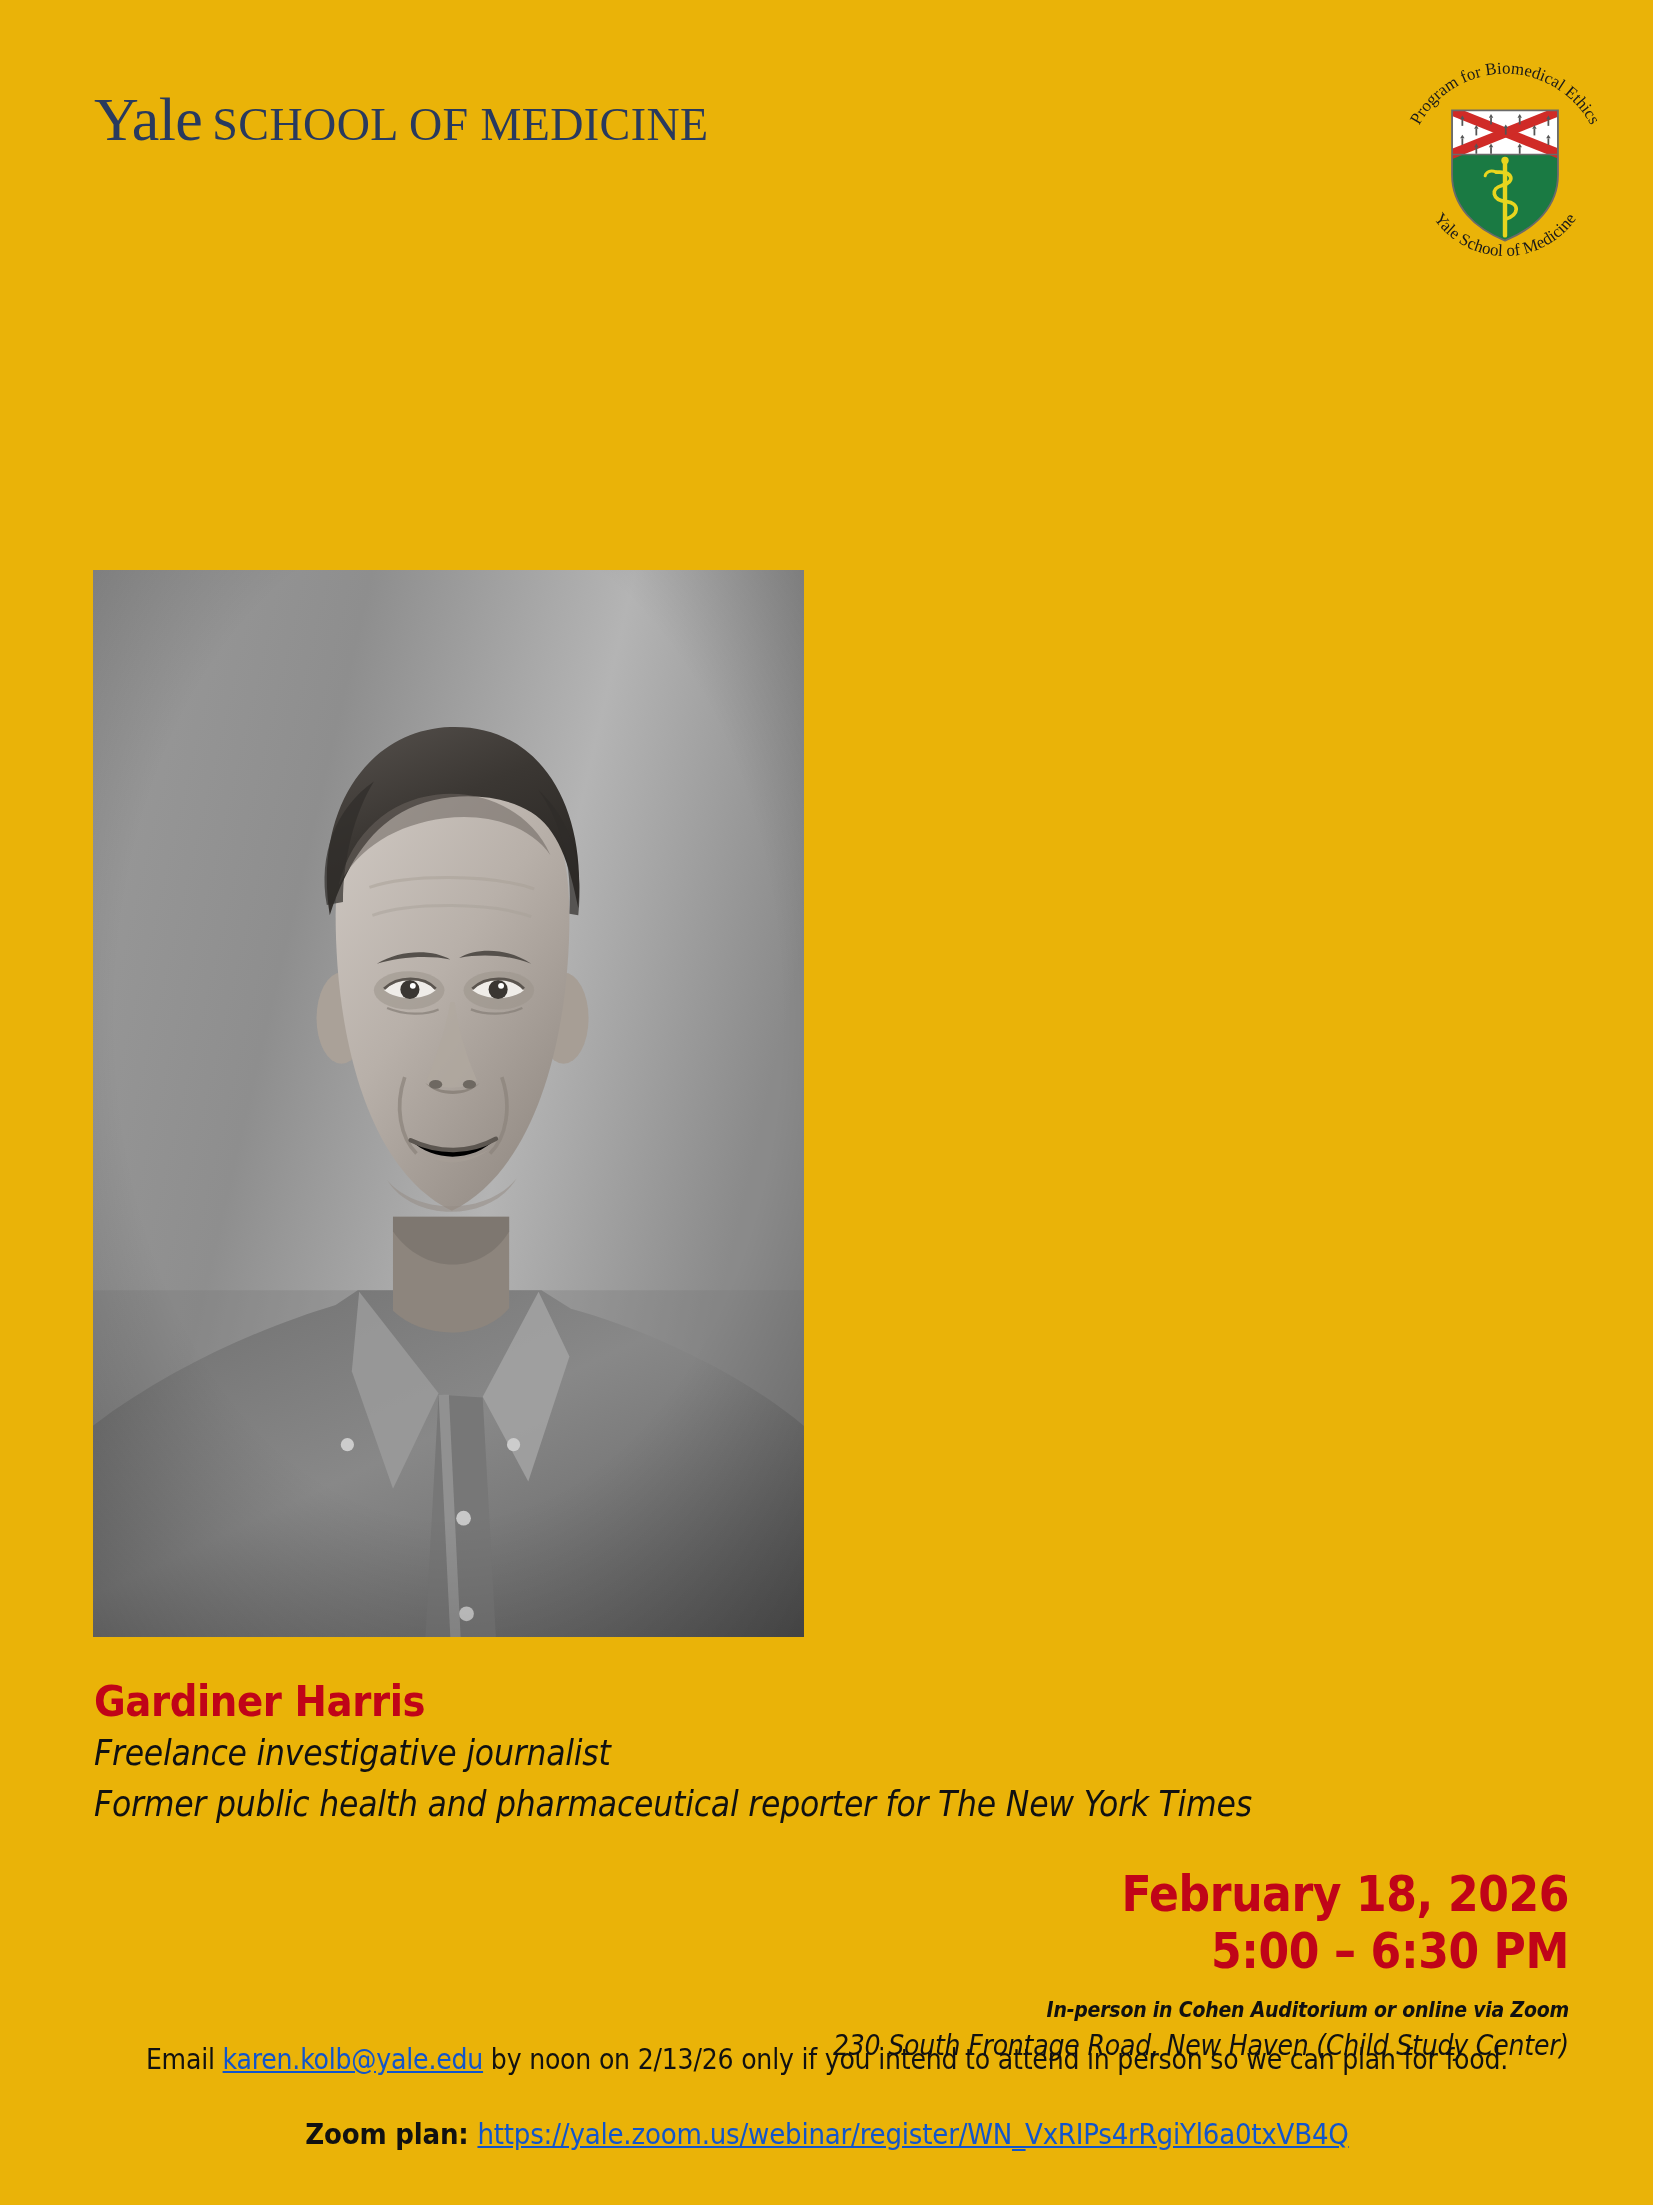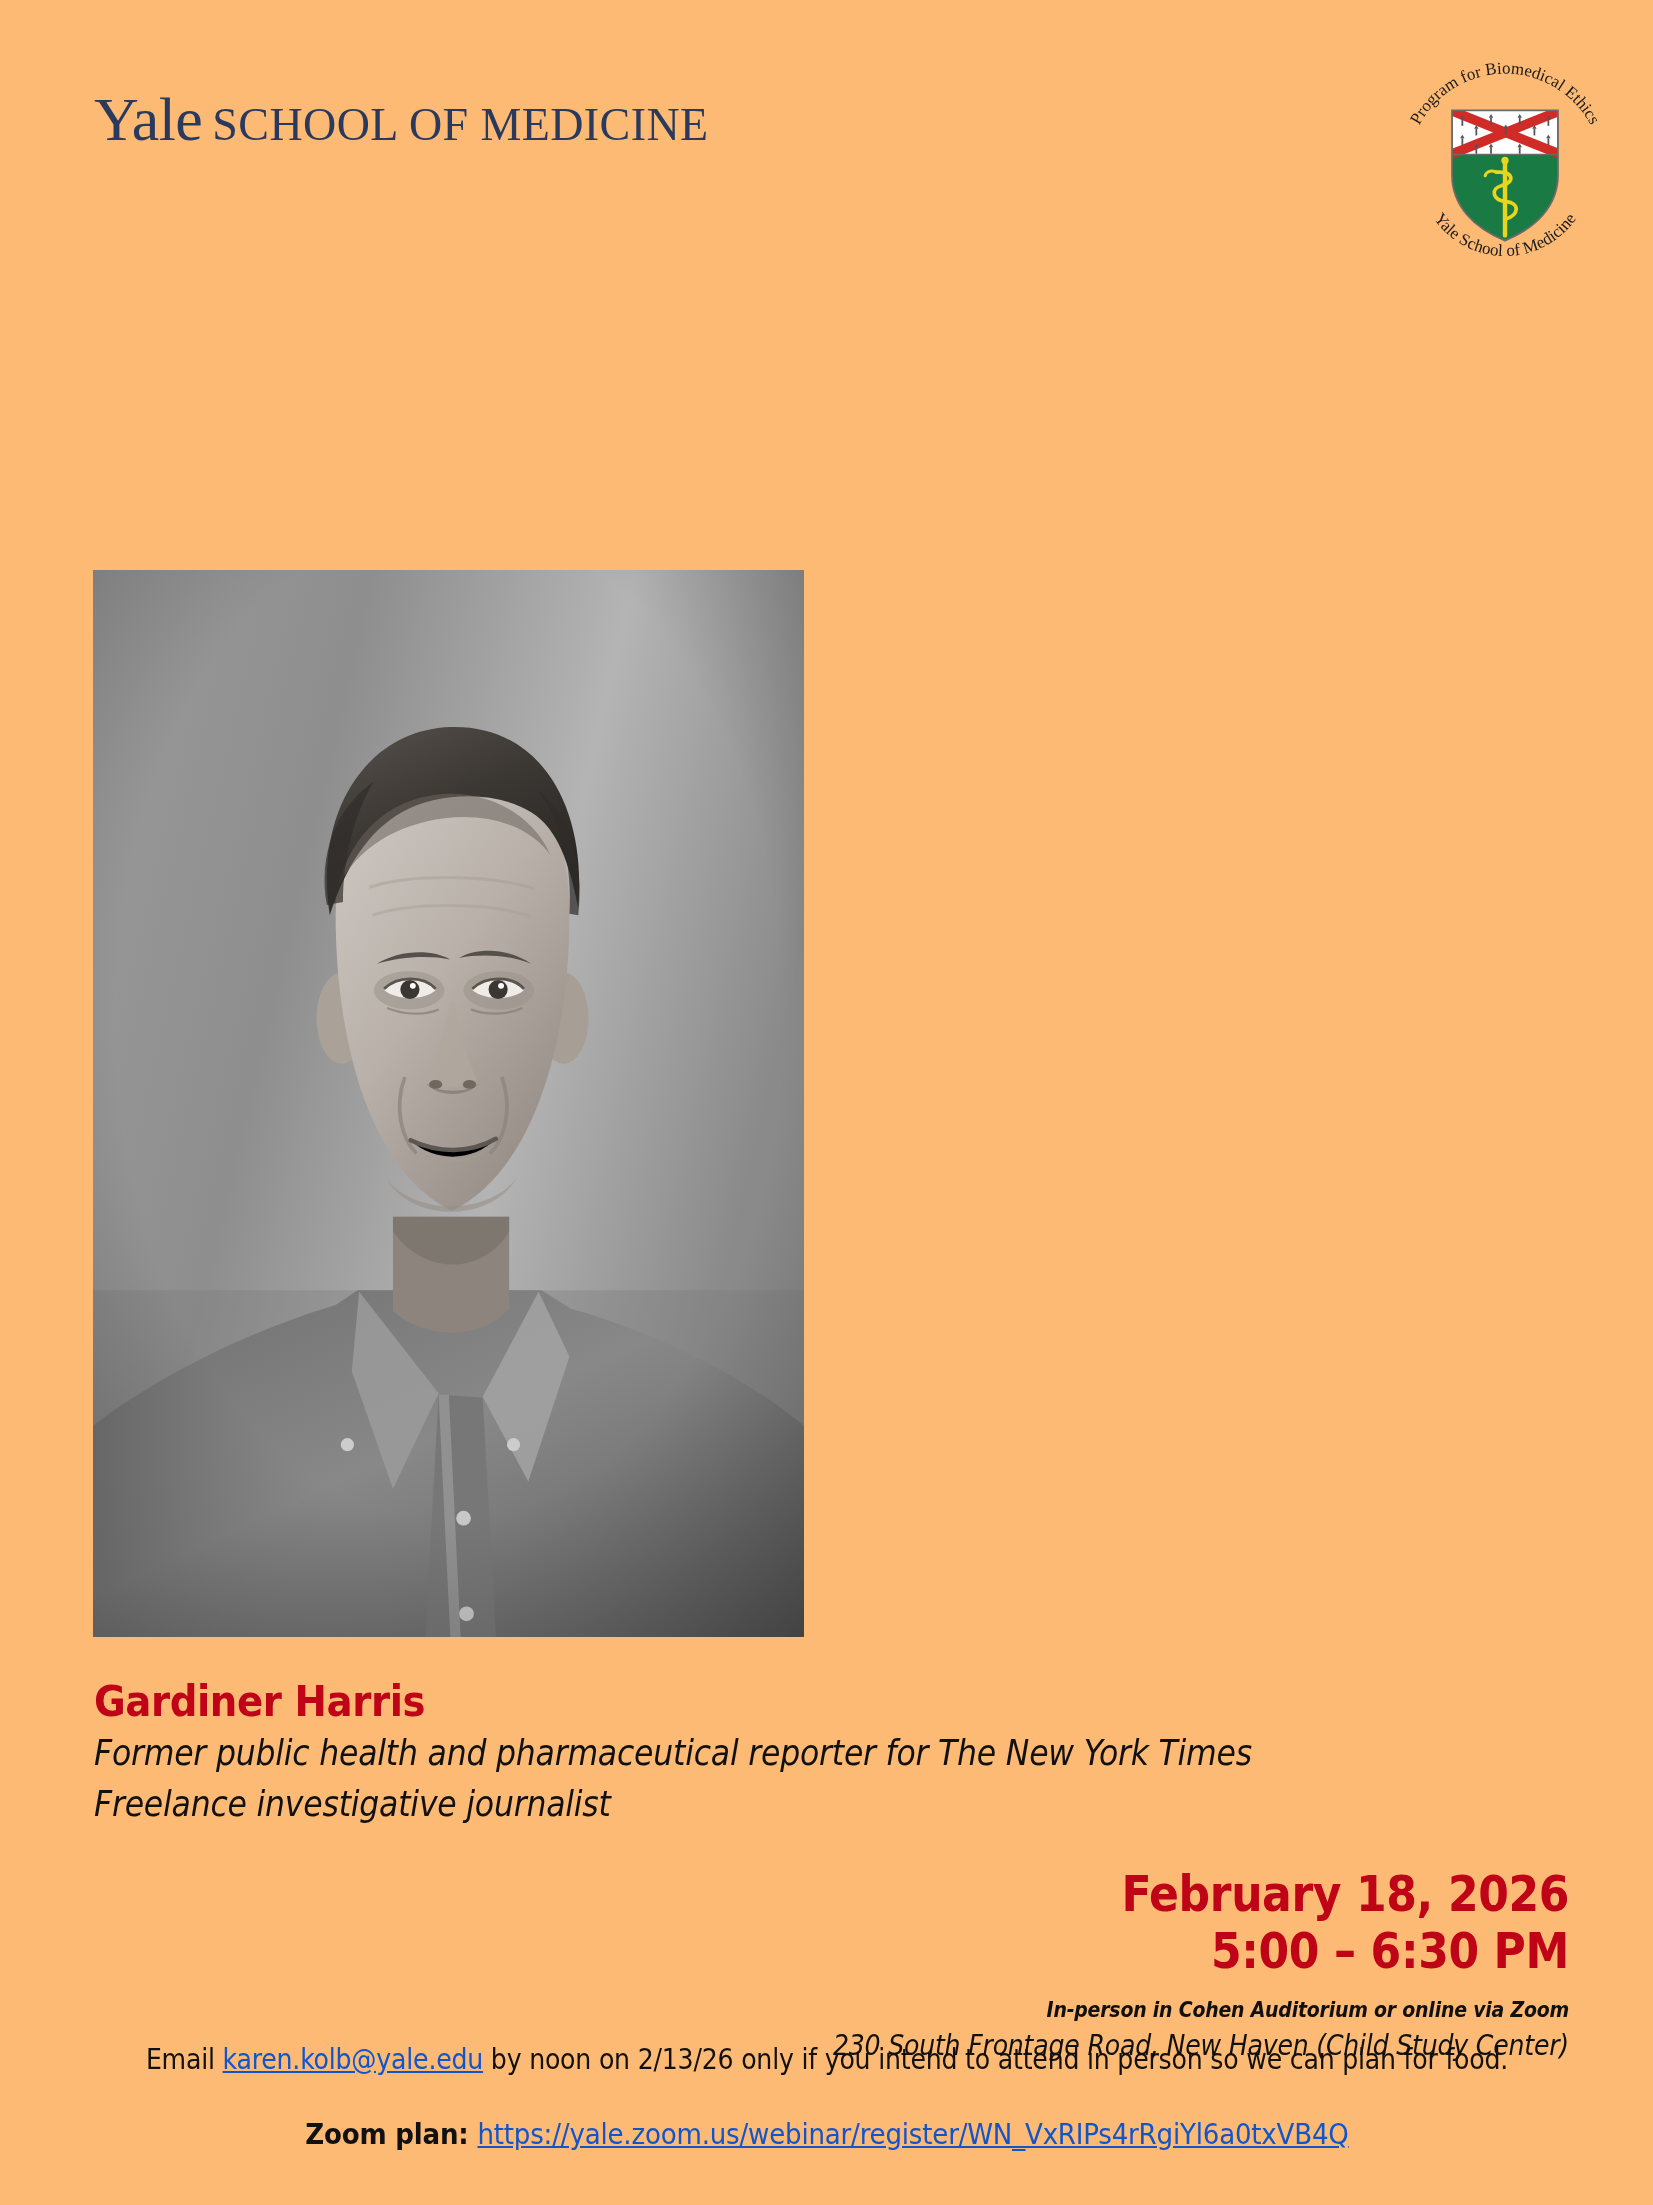--- a/index.html
+++ b/index.html
@@ -13,21 +13,21 @@
     font-family: "Liberation Sans", sans-serif;
     color: #000000;
     position: relative;
     overflow: hidden;
   }
 
   .poster {
     position: relative;
     width: 1654px;
     height: 2205px;
-    background: #fdba74;
+    background: #eab308;
   }
 
   
   .yale-wordmark {
     position: absolute;
     left: 94px;
     top: 88px;
     white-space: nowrap;
     font-family: "Liberation Serif", serif;
     color: #293A5E;
@@ -418,22 +418,22 @@
 
       <path d="M 376,432 C 430,414 540,414 600,434" fill="none" stroke="#a79f96" stroke-width="4" opacity="0.5"></path>
       <path d="M 380,470 C 432,452 542,452 596,472" fill="none" stroke="#a79f96" stroke-width="4" opacity="0.45"></path>
 
       <rect width="967" height="1452" fill="url(#vign)"></rect>
     </svg>
   </div>
 
   <div class="speaker-block">
     <div class="speaker-name">Gardiner Harris</div>
+    <div class="speaker-role">Freelance investigative journalist</div>
     <div class="speaker-role">Former public health and pharmaceutical reporter for The New York Times</div>
-    <div class="speaker-role">Freelance investigative journalist</div>
   </div>
 
   <div class="details-block">
     <div class="date-line">February 18, 2026</div>
     <div class="time-line">5:00 – 6:30 PM</div>
     <div class="venue-line">In-person in Cohen Auditorium or online via Zoom</div>
     <div class="address-line">230 South Frontage Road, New Haven (Child Study Center)</div>
   </div>
 
   <div class="rsvp-block">

